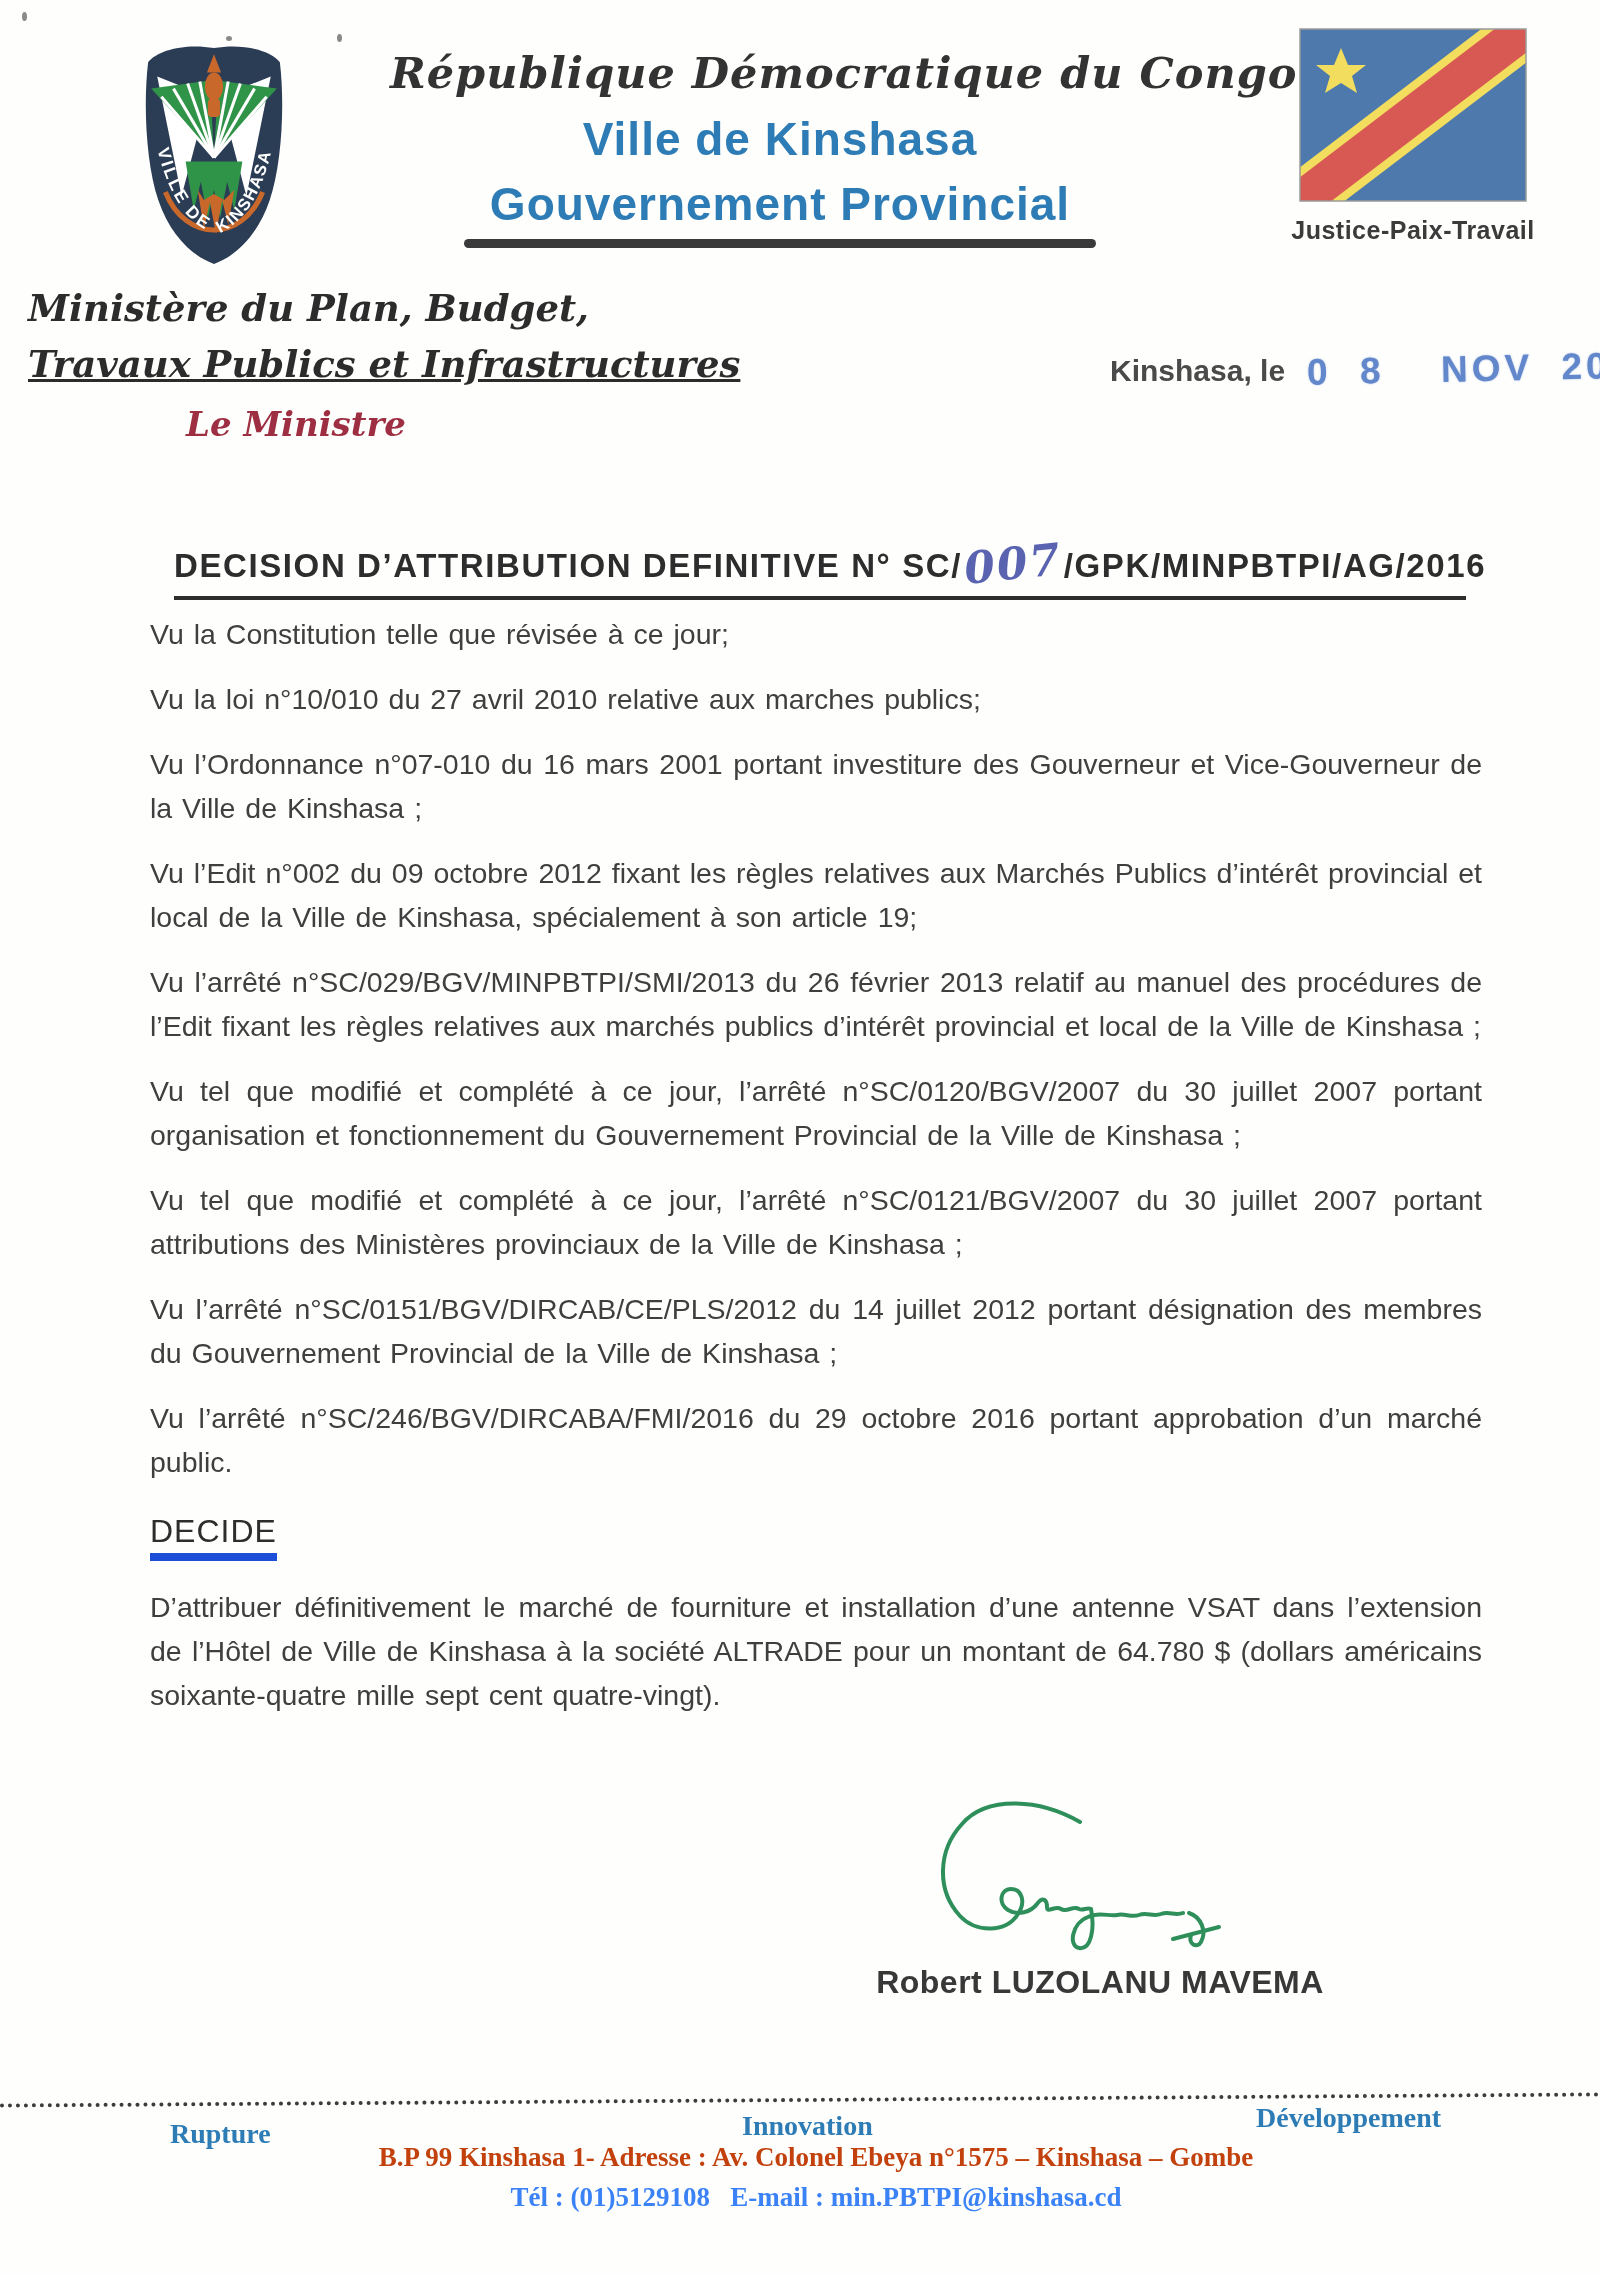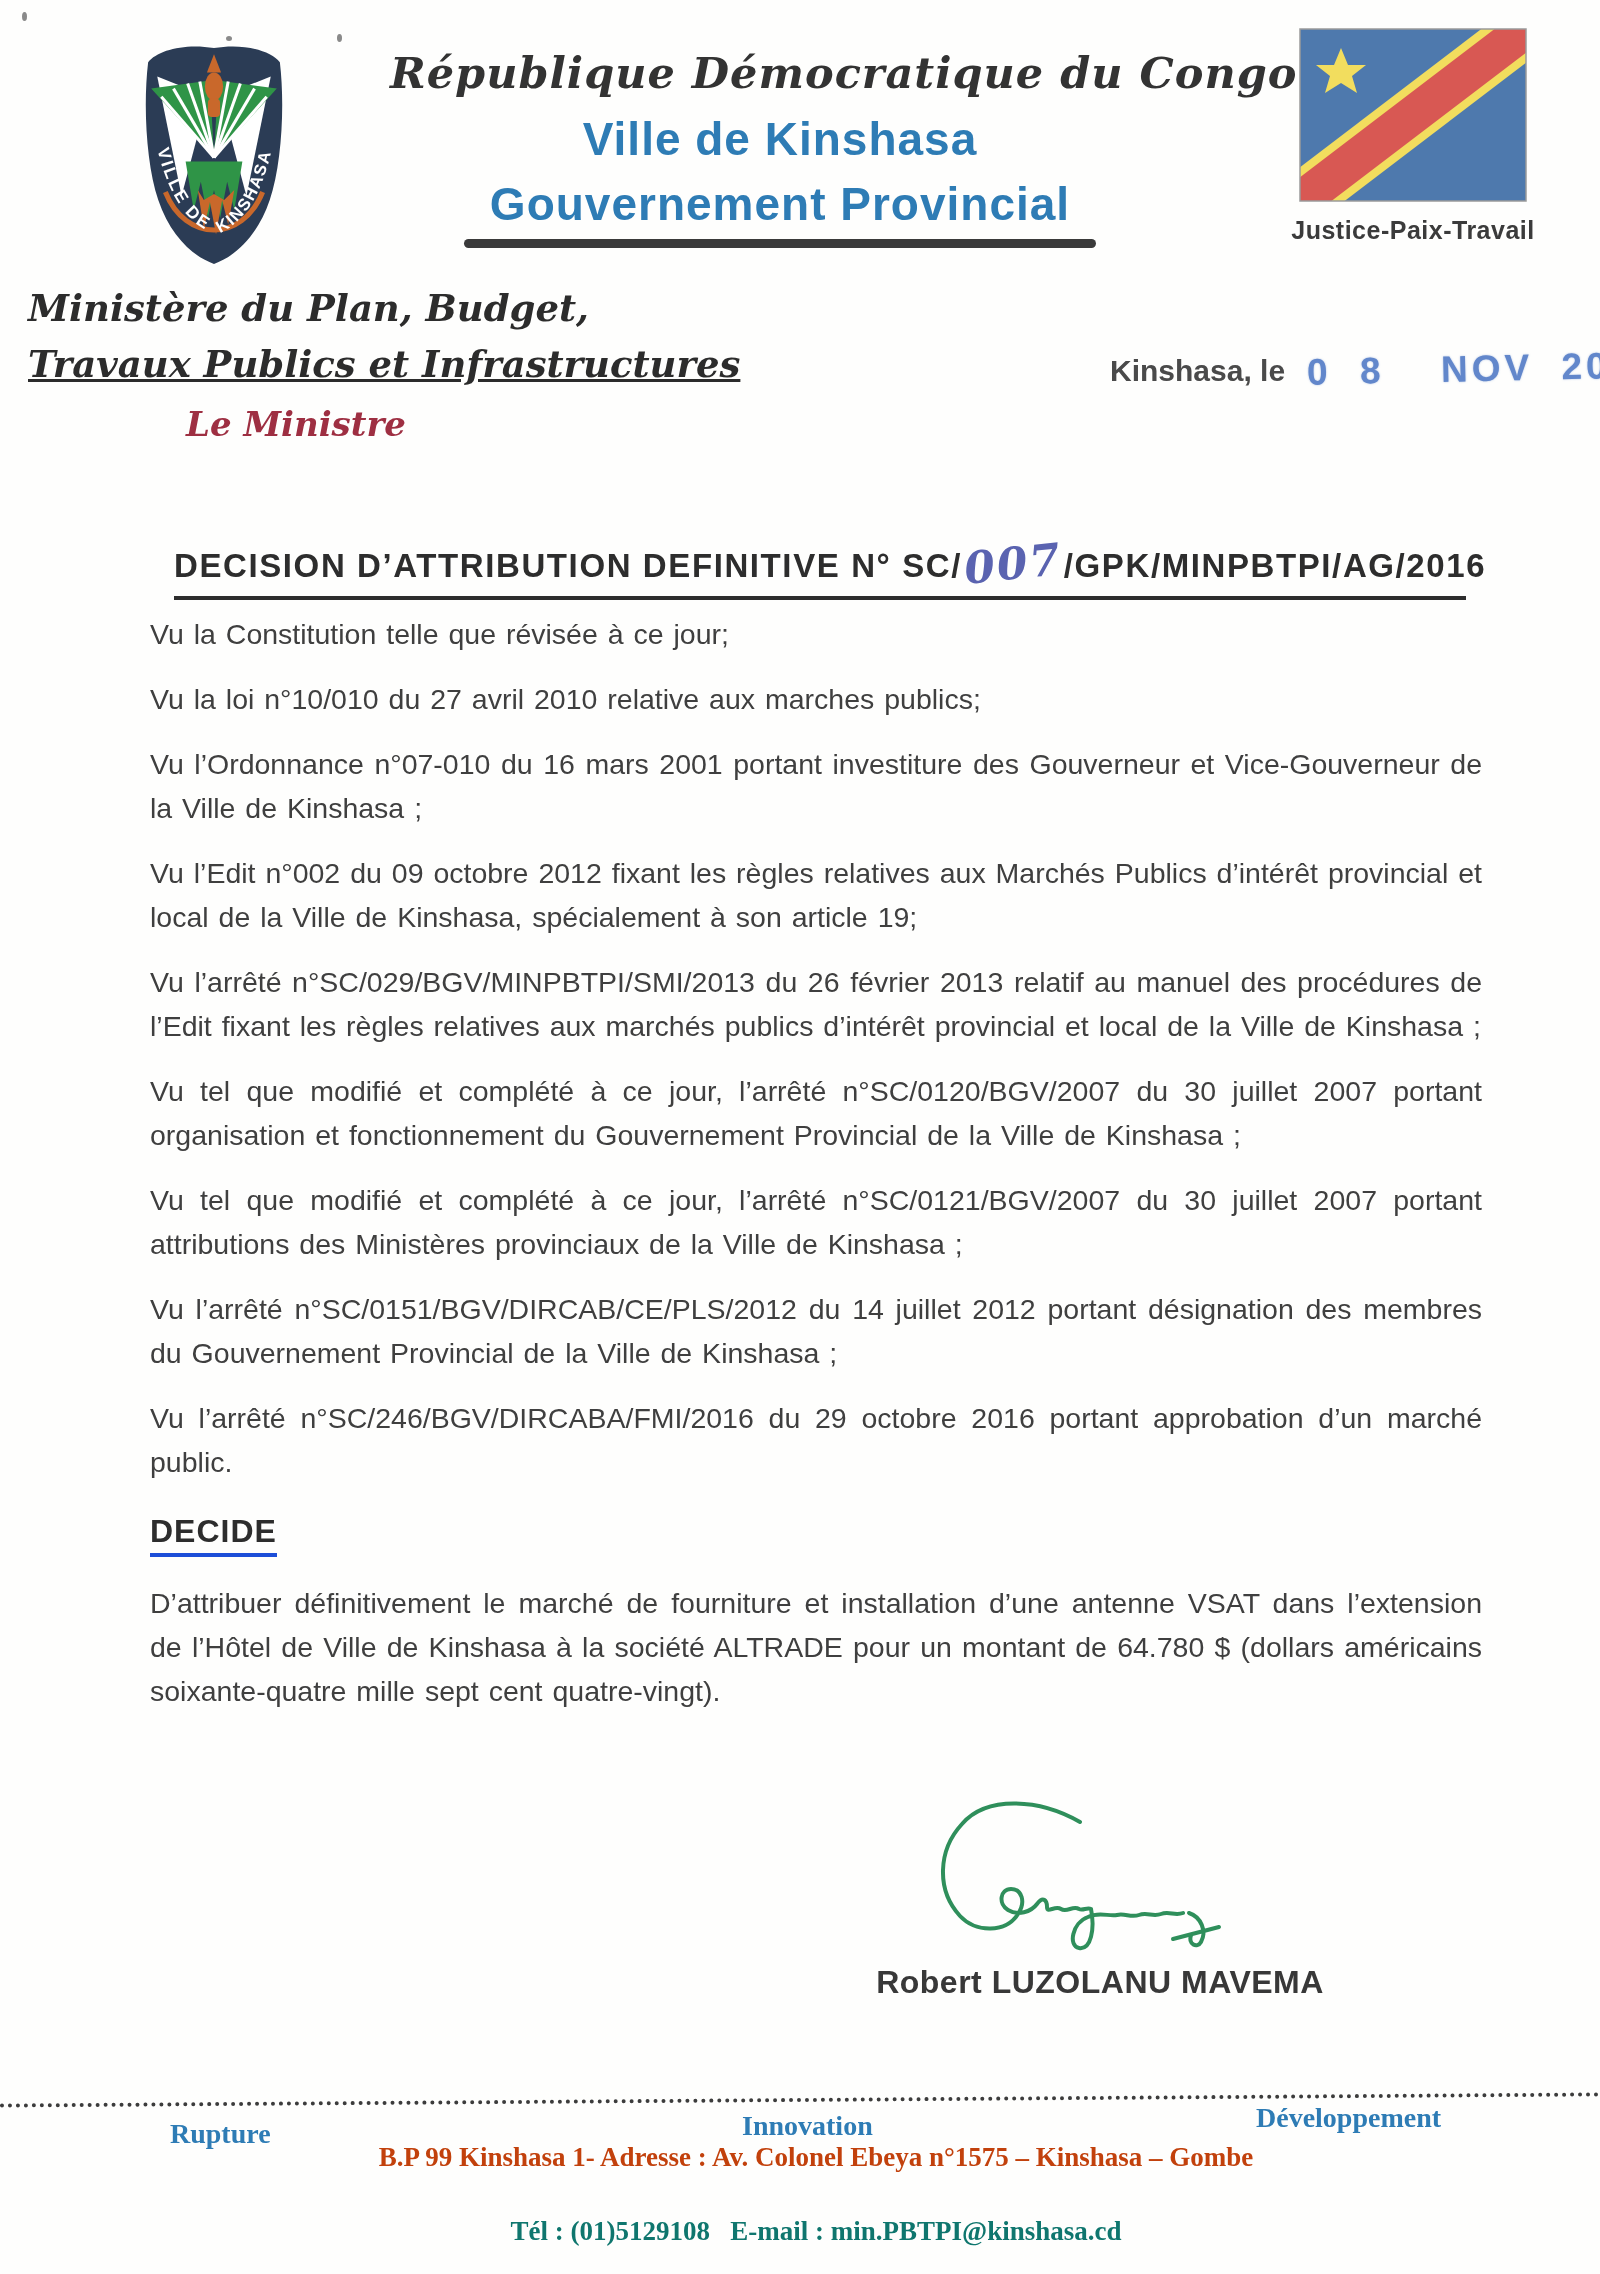--- a/index.html
+++ b/index.html
@@ -44,22 +44,22 @@
     font-size:44px;color:#5a63b0;letter-spacing:2px;display:inline-block;
     transform:rotate(-6deg) translateY(2px);margin:0 2px;
   }
   
   .body-col{position:absolute;left:150px;top:612px;width:1332px;}
   .body-col p{
     margin:0 0 21px 0;font-size:28.5px;line-height:44px;color:#3f3f3f;
     text-align:justify;word-spacing:2px;
   }
   .decide-heading{
-    display:inline-block;margin:8px 0 24px 0;font-size:32px;font-weight:bold;color:#2d2d2d;
-    border-bottom:4px solid #1d4ed8;padding-bottom:3px;letter-spacing:1px;
+    display:inline-block;margin:8px 0 24px 0;font-size:32px;font-weight:normal;color:#2d2d2d;
+    border-bottom:8px solid #1d4ed8;padding-bottom:3px;letter-spacing:1px;
   }
   .decide-wrap{margin:0;}
   
   .signature{position:absolute;left:868px;top:1792px;width:436px;height:182px;}
   .sig-name{
     position:absolute;left:810px;top:1964px;width:580px;text-align:center;
     font-size:32px;font-weight:bold;color:#383838;letter-spacing:0.5px;white-space:nowrap;
   }
   
   .footer-rule{
@@ -70,23 +70,22 @@
       font-size:28px;color:#2e7cb5;}
   .fv1{left:170px;top:2118px;}
   .fv2{left:742px;top:2110px;}
   .fv3{left:1256px;top:2102px;}
   .footer-address{
     position:absolute;left:150px;top:2142px;width:1332px;text-align:center;
     font-family:"Liberation Serif",serif;font-weight:bold;font-size:27px;color:#c2410c;
   }
   .footer-contact{
     position:absolute;left:150px;top:2182px;width:1332px;text-align:center;
-    font-family:"Liberation Serif",serif;font-weight:bold;font-size:27px;color:#0f766e;
+    font-family:"Liberation Serif",serif;font-weight:bold;font-size:27px;color:#3b82f6;
     white-space:pre;
-    margin-top:34px;
   }
   
   .speck{position:absolute;background:#8a8a8a;border-radius:50%;}
 </style>
 </head>
 <body>
 
 <div class="page">
 
   <svg class="crest" viewBox="0 0 152 225" xmlns="http://www.w3.org/2000/svg">

